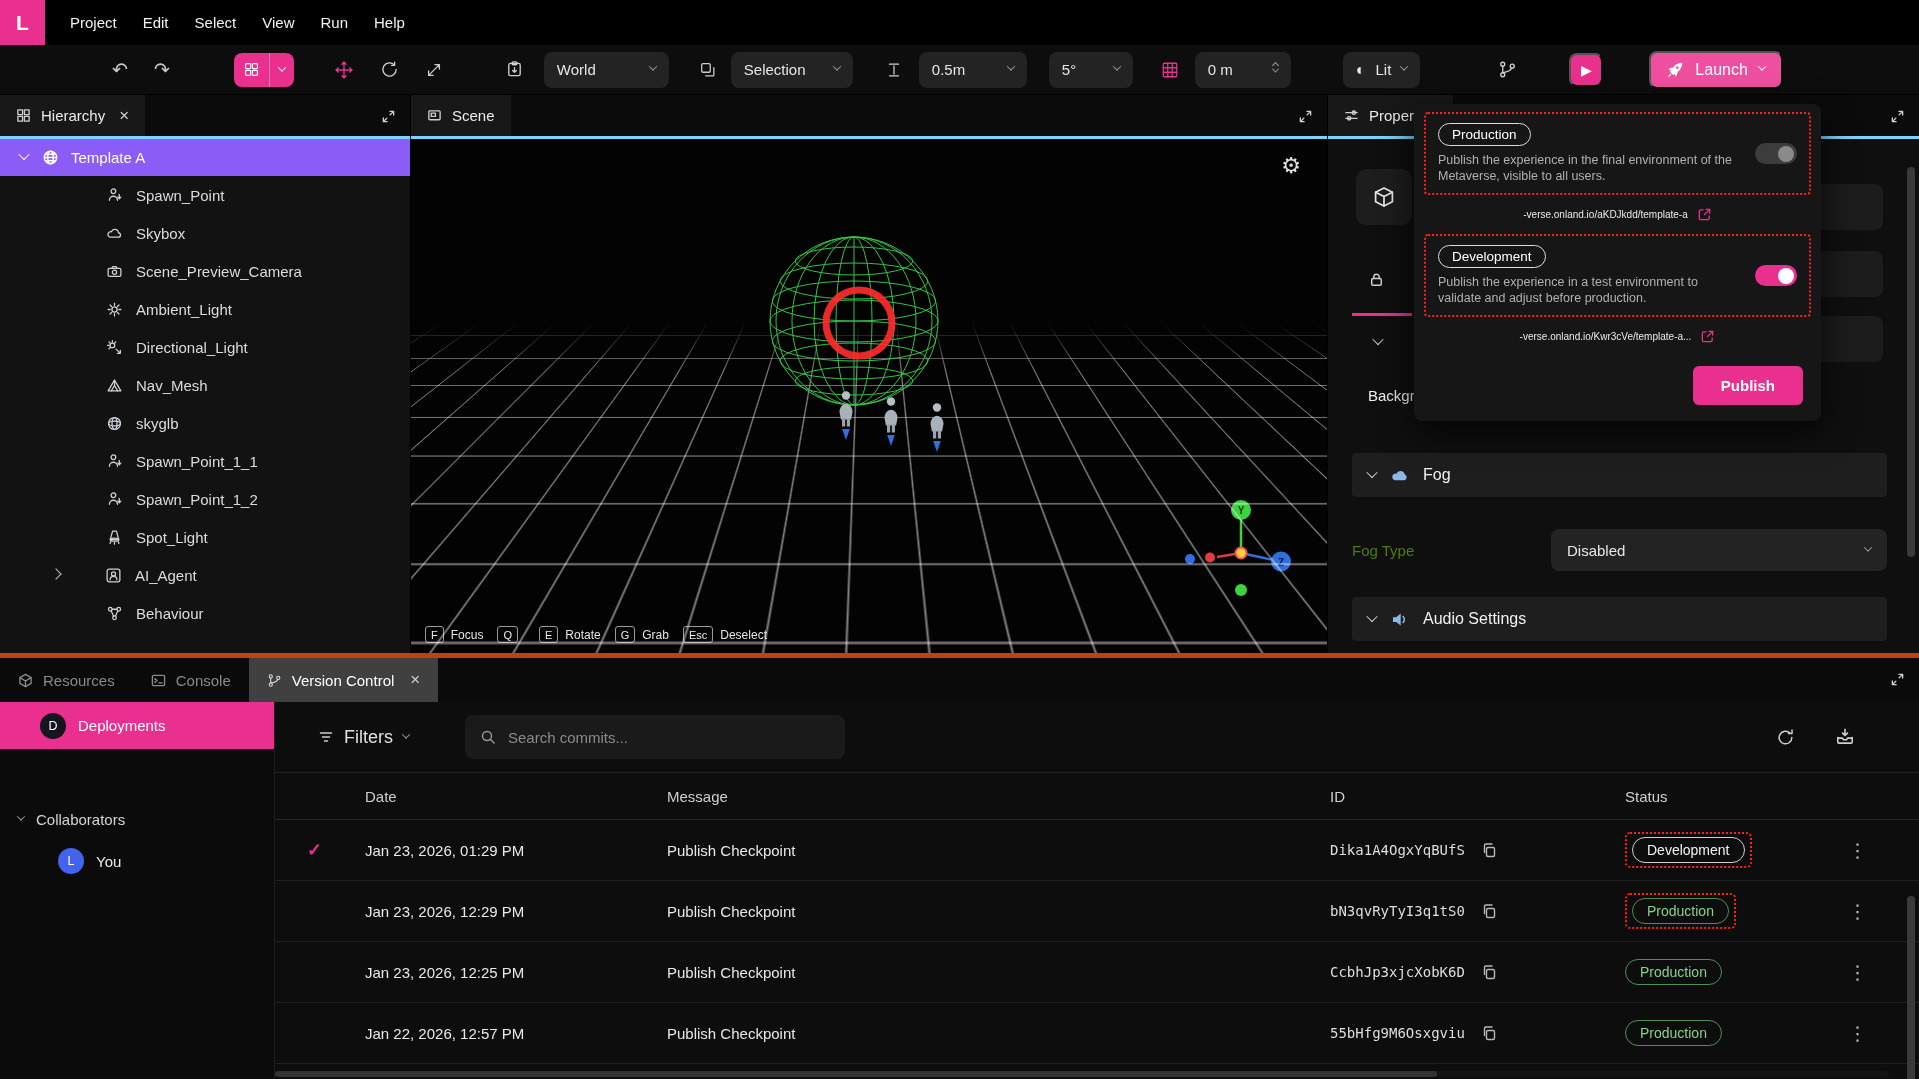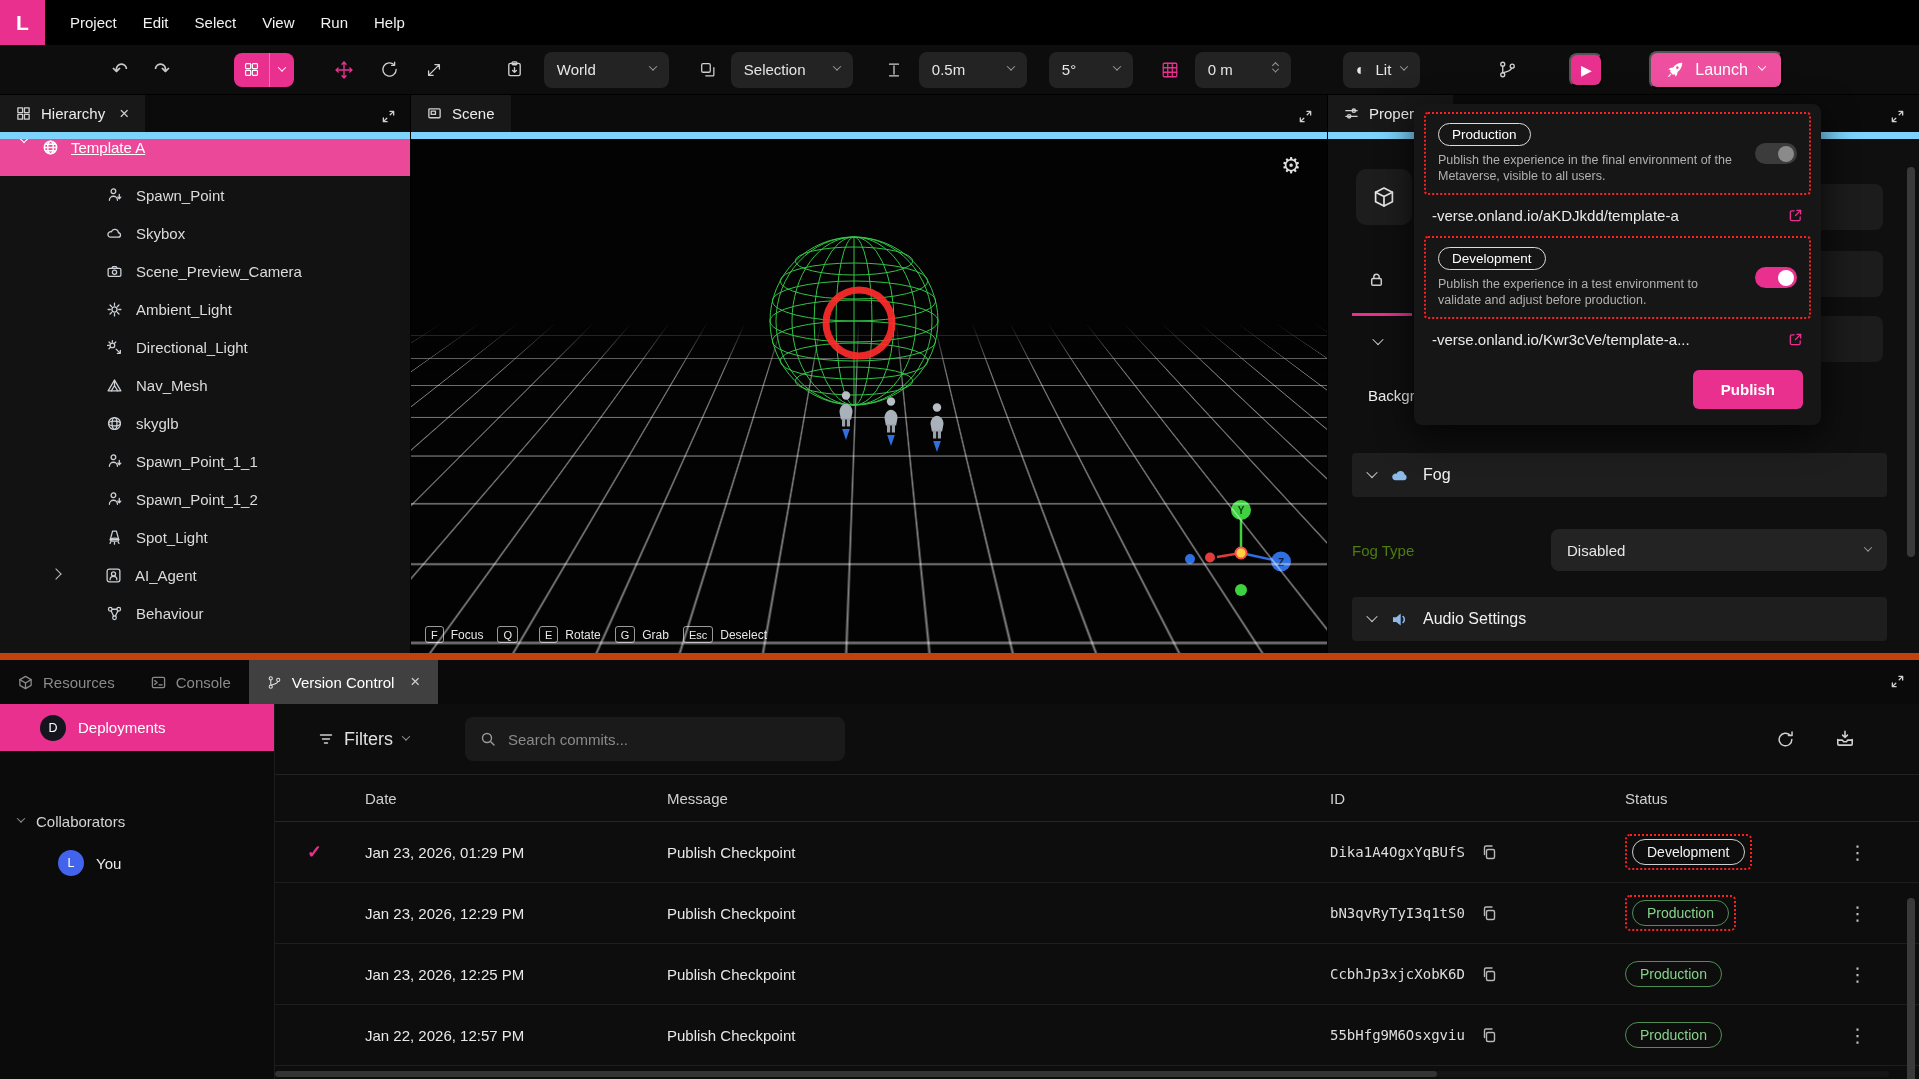--- a/index.html
+++ b/index.html
@@ -29,29 +29,29 @@
   .tsel .chev { color:#9a9a9a; margin-top:-3px; }
   .spin { display:flex; flex-direction:column; gap:3px; color:#9a9a9a; }
   .spin .chev { width:5px; height:5px; border-width:1.5px; }
   .spin .up { transform:rotate(-135deg); }
   .play-btn { margin-left:52px; width:34px; height:34px; background:#e9308f; border-radius:8px; color:#fff; display:grid; place-items:center; font-size:14px; }
   .launch-btn { margin-left:46px; height:38px; background:#ef4f9f; border-radius:8px; color:#fff; display:flex; align-items:center; gap:11px; padding:0 16px; font-size:16px; }
   .launch-btn .chev { color:#fff; margin-top:-3px; }
 
   
   .middle { flex:1 1 auto; display:flex; min-height:0; }
-  .tabbar { height:44px; background:#0b0b0b; display:flex; align-items:flex-end; position:relative; flex:0 0 auto; border-bottom:7px solid #7dd3fc; }
+  .tabbar { height:44px; background:#0b0b0b; display:flex; align-items:flex-end; position:relative; flex:0 0 auto; border-bottom:3px solid #7dd3fc; }
   .tab { height:100%; display:flex; align-items:center; gap:10px; padding:0 16px; background:#181818; font-size:15px; color:#ececec; }
   .tab .close { font-size:17px; color:#cfcfcf; margin-left:4px; }
   .expand-btn { position:absolute; right:14px; top:14px; }
 
   
   .hierarchy { width:411px; background:#101010; display:flex; flex-direction:column; border-right:1px solid #000; }
   .tree { flex:1; overflow:hidden; background:#121212; }
-  .row-root { height:37px; background:#ec4899; display:flex; padding-left:20px; font-size:15px; color:#fff;text-decoration:underline; }
+  .row-root { height:37px; background:#8b5cf6; display:flex; align-items:center; padding-left:20px; font-size:15px; color:#fff; }
   .row-root .chev { color:#fff; margin-top:-4px; }
   .row-root svg { margin-left:14px; }
   .row-root .lbl { margin-left:12px; }
   .tree-item { height:38px; display:flex; align-items:center; gap:13px; padding-left:106px; font-size:15px; color:#dcdcdc; }
   .tree-item.expandable { padding-left:52px; }
   .tree-item.expandable .chev { color:#bdbdbd; margin-top:-2px; }
   .tree-item.expandable svg { margin-left:32px; }
   .ti-icon .ic { stroke:#cdd2d7; stroke-width:1.2; }
 
   
@@ -94,26 +94,26 @@
   .popup { position:absolute; left:1414px; top:104px; width:407px; background:#161616; border-radius:8px;
     box-shadow:0 10px 34px rgba(0,0,0,.75); z-index:50; padding:8px 10px; }
   .pp-card { border:2px dotted #ff1f1f; border-radius:4px; padding:9px 12px; display:flex; align-items:center; gap:12px; }
   .pp-left { flex:1; }
   .pp-badge { display:inline-block; padding:3px 13px; border:1px solid #dcdcdc; border-radius:14px; font-size:13.5px; color:#fff; margin-bottom:6px; }
   .pp-desc { font-size:12.5px; color:#b0b0b0; line-height:16px; }
   .toggle { width:42px; height:21px; border-radius:11px; position:relative; flex:0 0 auto; }
   .toggle .knob { position:absolute; top:2.5px; width:16px; height:16px; border-radius:50%; }
   .toggle.off { background:#3c3c3c; } .toggle.off .knob { right:3px; background:#8a8a8a; }
   .toggle.on { background:#e9308f; } .toggle.on .knob { right:3px; background:#fff; }
-  .pp-link { display:flex; justify-content:space-between; align-items:center; gap:9px; padding:12px 8px; font-size:15px; color:#eaeaea; }
+  .pp-link { display:flex; justify-content:center; align-items:center; gap:9px; padding:12px 8px; font-size:10px; color:#eaeaea; }
   .pp-footer { display:flex; justify-content:flex-end; padding:10px 8px 8px; }
   .publish-btn { background:#e9308f; color:#fff; font-size:15px; font-weight:bold; padding:11px 28px; border-radius:6px; border:none; }
 
   
-  .bottom { height:426px; flex:0 0 auto; display:flex; flex-direction:column; background:#0d0d0d; border-top:7px solid #c2410c; position:relative; }
+  .bottom { height:426px; flex:0 0 auto; display:flex; flex-direction:column; background:#0d0d0d; border-top:5px solid #c2410c; position:relative; }
   .btabbar { height:44px; display:flex; align-items:center; background:#0a0a0a; position:relative; flex:0 0 auto; }
   .btab { display:flex; align-items:center; gap:10px; padding:0 18px; height:100%; font-size:15px; color:#8a8a8a; }
   .btab .ic { stroke:#8a8a8a; }
   .btab.active { background:#404040; color:#fff; }
   .btab.active .ic { stroke:#e0e0e0; }
   .bottom-body { flex:1; display:flex; min-height:0; position:relative; }
   .vc-sidebar { width:275px; background:#0b0b0b; border-right:1px solid #1c1c1c; flex:0 0 auto; }
   .dep-row { height:47px; background:#e9308f; display:flex; align-items:center; gap:12px; padding-left:40px; font-size:15px; color:#fff; }
   .avatar { width:26px; height:26px; border-radius:50%; display:grid; place-items:center; font-size:12.5px; color:#fff; flex:0 0 auto; }
   .avatar.d { background:#15151f; }

